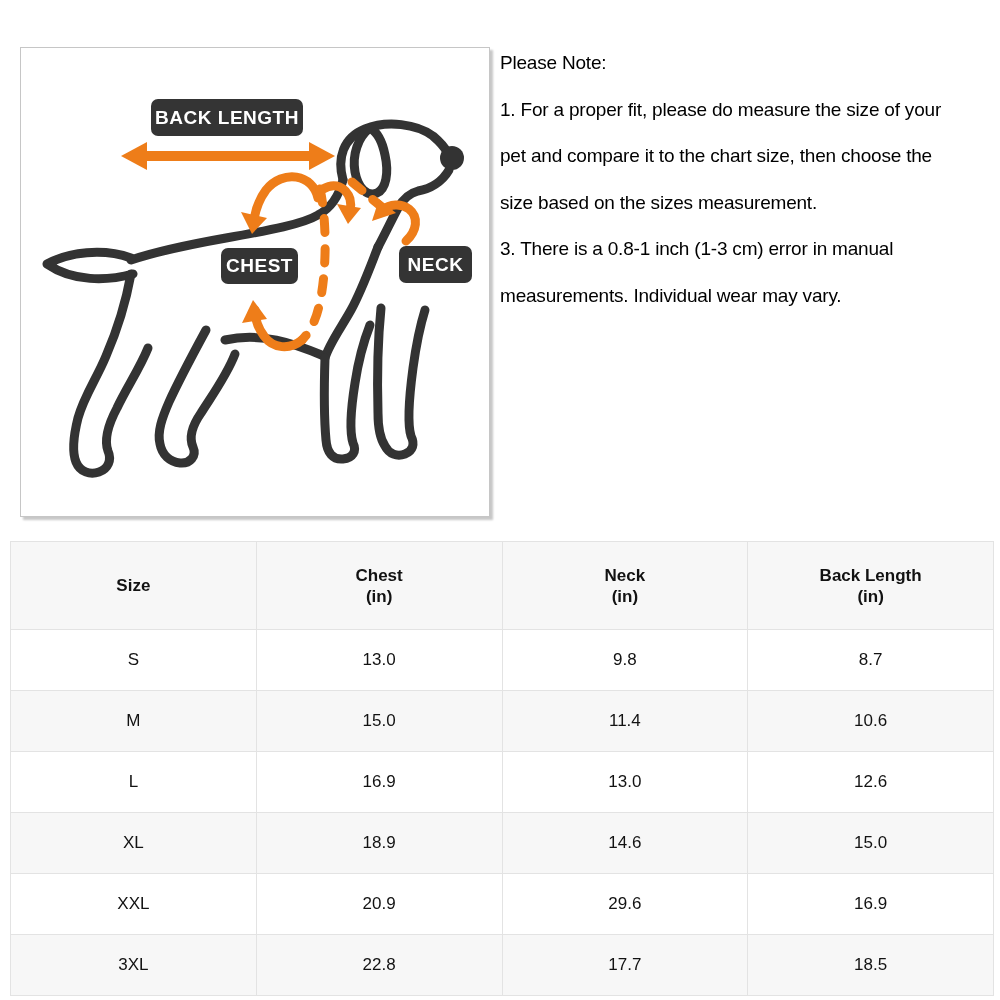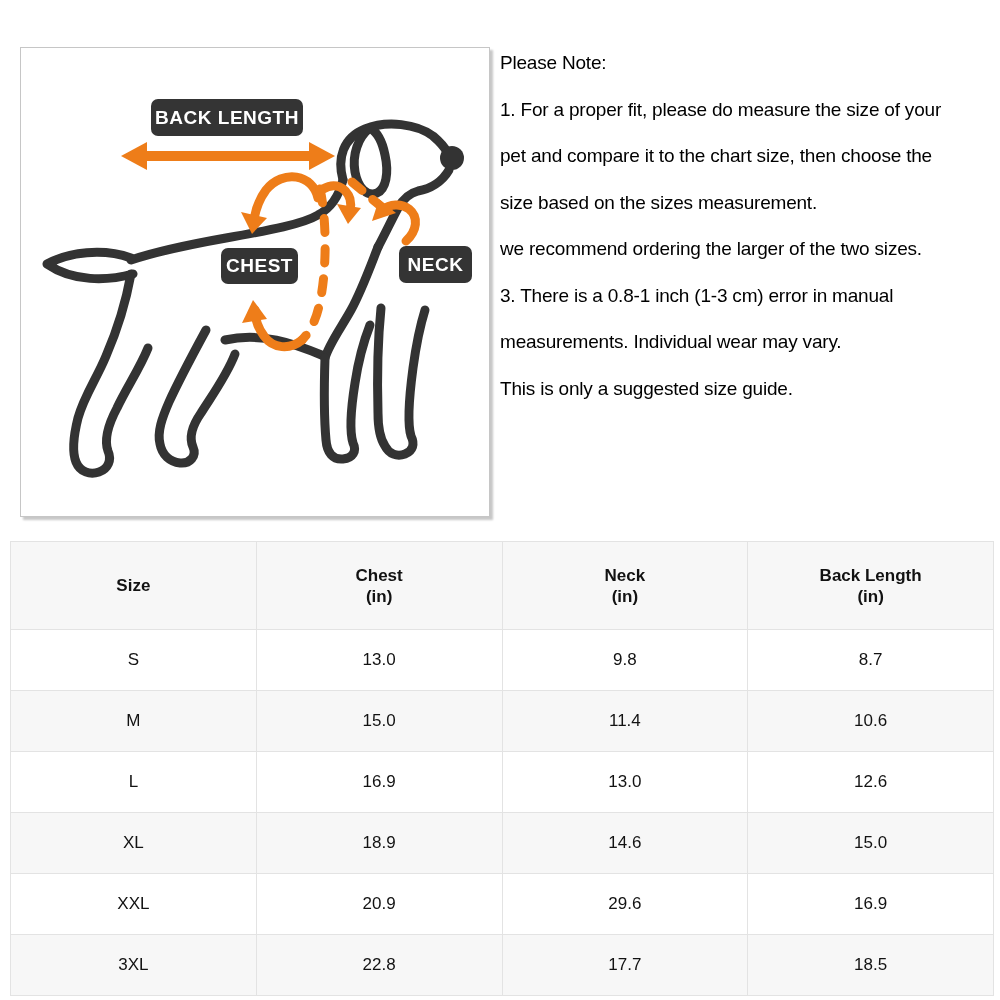--- a/index.html
+++ b/index.html
@@ -117,24 +117,22 @@
   <div class="pill pill-neck">
     <span>NECK</span>
   </div>
 </div>
 
 <div class="notes">
   <div class="note-line">Please Note:</div>
   <div class="note-line">1. For a proper fit, please do measure the size of your</div>
   <div class="note-line">pet and compare it to the chart size, then choose the</div>
   <div class="note-line">size based on the sizes measurement.</div>
-  <div class="note-line">we recommend ordering the larger of the two sizes.</div>
   <div class="note-line">3. There is a 0.8-1 inch (1-3 cm) error in manual</div>
   <div class="note-line">measurements. Individual wear may vary.</div>
-  <div class="note-line">This is only a suggested size guide.</div>
 </div>
 
 <table class="size-table">
   <thead>
     <tr>
       <th>
         <div>Size</div>
 
       </th>
       <th>

